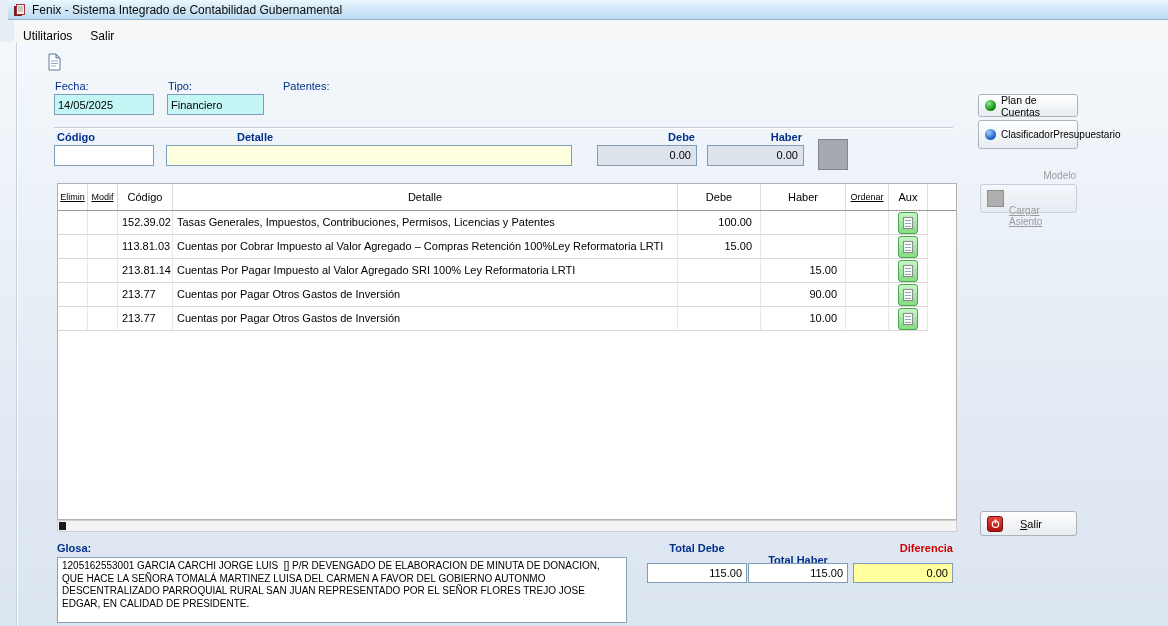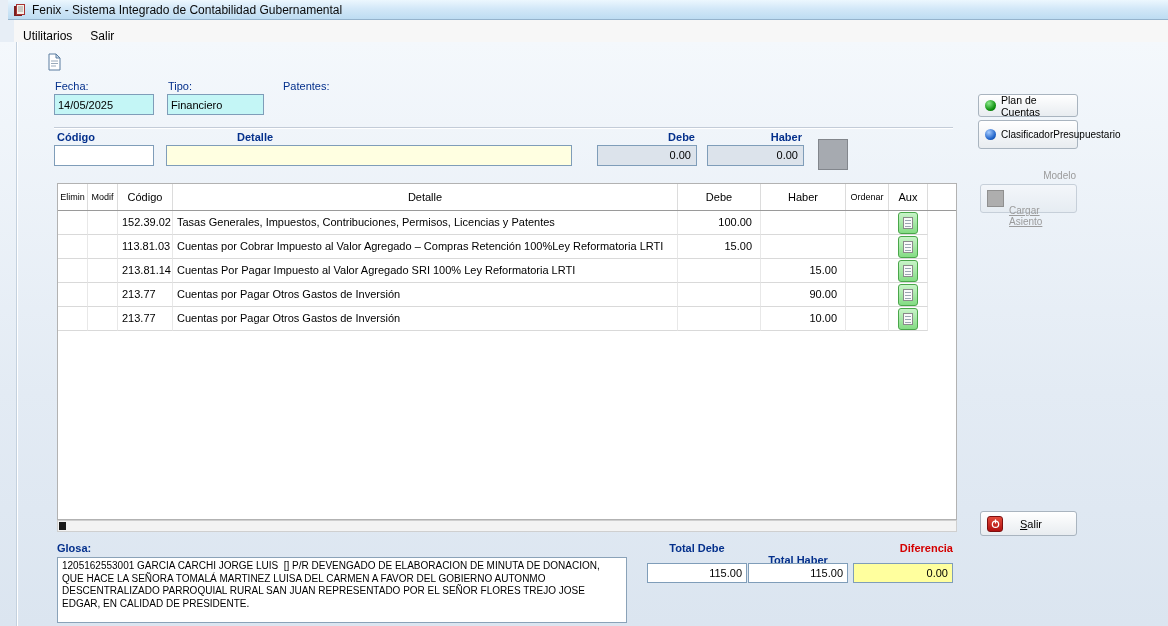--- a/index.html
+++ b/index.html
@@ -38,21 +38,21 @@
   .gray-square{position:absolute;left:818px;top:139px;width:30px;height:31px;background:#a6aab0;
     border:1px solid #82868c;box-sizing:border-box;cursor:default;padding:0;}
 
   
   .grid-cols{display:grid;grid-template-columns:30px 30px 55px 505px 83px 85px 43px 39px 30px;}
   .etable{position:absolute;left:57px;top:183px;width:900px;height:337px;background:#ffffff;
     border:1px solid #b2b2b2;box-sizing:border-box;overflow:hidden;}
   .thead{height:26px;border-bottom:1px solid #9a9a9a;background:#ffffff;}
   .th{display:flex;align-items:center;justify-content:center;font-size:11px;border-right:1px solid #dcdcdc;
     white-space:nowrap;overflow:hidden;box-sizing:border-box;}
-  .th.small{font-size:9px;}
+  .th.small{font-size:9px;text-decoration:underline;}
   .th.last{border-right:none;}
   .trow{height:24px;}
   .tc{line-height:23px;font-size:11px;border-right:1px solid #e8e8e8;border-bottom:1px solid #d9d9d9;
     white-space:nowrap;overflow:hidden;box-sizing:border-box;padding:0 4px;}
   .tc.num{text-align:right;padding-right:8px;}
   .tc.c-aux{display:flex;align-items:center;justify-content:center;padding:0;}
   .tc.c-filler{border-right:none;border-bottom:none;}
   .aux-btn{width:18px;height:20px;border:1px solid #4aa64a;border-radius:3px;cursor:pointer;
     background:linear-gradient(#c9f4c9,#84dc84);display:flex;align-items:center;justify-content:center;}
   .doc-glyph{width:10px;height:12px;background:#fafafa;border:1px solid #8a8a8a;box-sizing:border-box;position:relative;}

